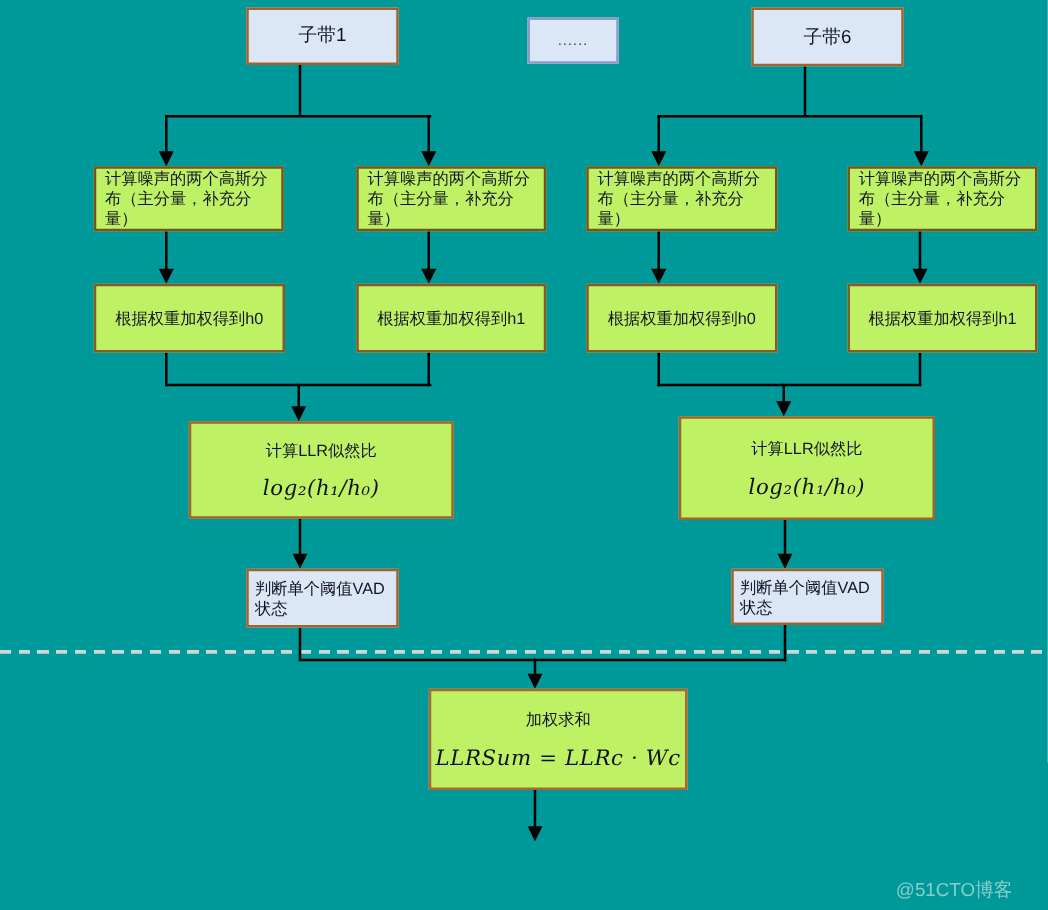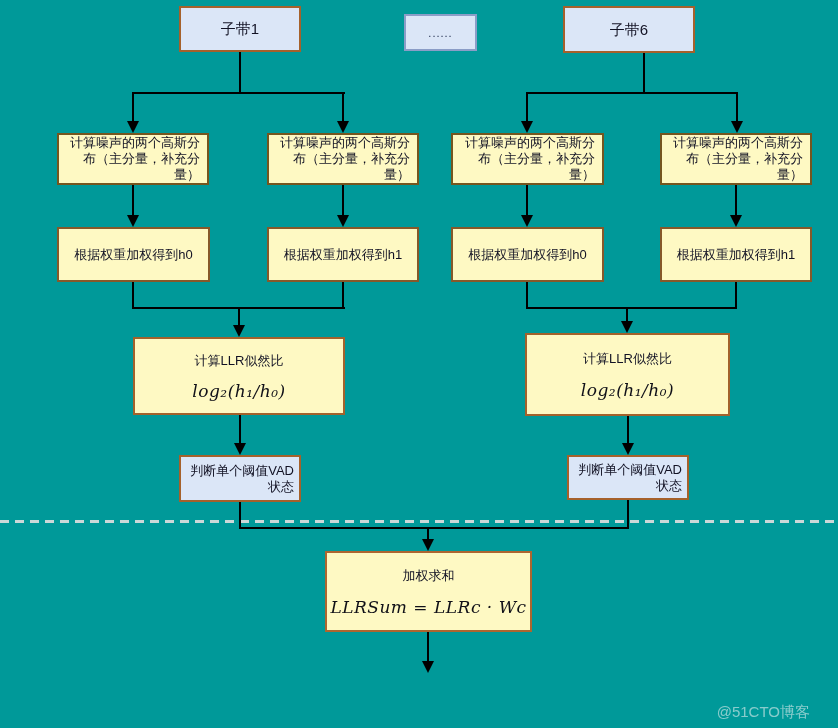--- a/index.html
+++ b/index.html
@@ -11,27 +11,28 @@
     font-family:"Liberation Sans","DejaVu Sans",sans-serif;
     color:#121224;
   }
   .node{
     position:absolute;
     box-sizing:border-box;
     display:flex;
     flex-direction:column;
     align-items:center;
     justify-content:center;
-    text-align:right;
+    text-align:left;
     font-size:13px;
     line-height:16px;
     z-index:3;
+    margin-left:18px;
   }
   .blue{background:#dbe6f7;border:2px solid #a5612b;}
-  .green{background:#fef9c3;border:2px solid #86592a;}
+  .green{background:#bef264;border:2px solid #86592a;}
   .node.title-big{font-size:15px;}
   .gauss{border-color:#75561f;padding:0 7px;}
   .sumbox{border-color:#ad6630;}
   .llrbox{border-color:#a2622c;justify-content:space-evenly;}
   .ellip{border:2px solid #8b9dc7;font-size:11px;letter-spacing:1px;color:#1c2a4a;}
   .formula{
     font-family:"DejaVu Serif","Liberation Serif",serif;
     font-style:italic;
     font-size:17px;
     letter-spacing:.5px;
@@ -60,21 +61,21 @@
 <div id="canvas">
 
   <div class="dashline"></div>
 
   <div class="node blue title-big" style="left:179px;top:6px;width:122px;height:46px;">
     <span>子带1</span>
   </div>
   <div class="node blue ellip" style="left:404px;top:14px;width:73px;height:37px;">
     <span>......</span>
   </div>
-  <div class="node blue title-big" style="left:563px;top:6px;width:132px;height:47px;">
+  <div class="node blue title-big" style="left:583px;top:6px;width:122px;height:47px;">
     <span>子带6</span>
   </div>
 
   <div class="node green gauss" style="left:57px;top:133px;width:152px;height:52px;">
     <span>计算噪声的两个高斯分布（主分量，补充分量）</span>
   </div>
   <div class="node green gauss" style="left:267px;top:133px;width:152px;height:52px;">
     <span>计算噪声的两个高斯分布（主分量，补充分量）</span>
   </div>
   <div class="node green gauss" style="left:451px;top:133px;width:153px;height:52px;">

